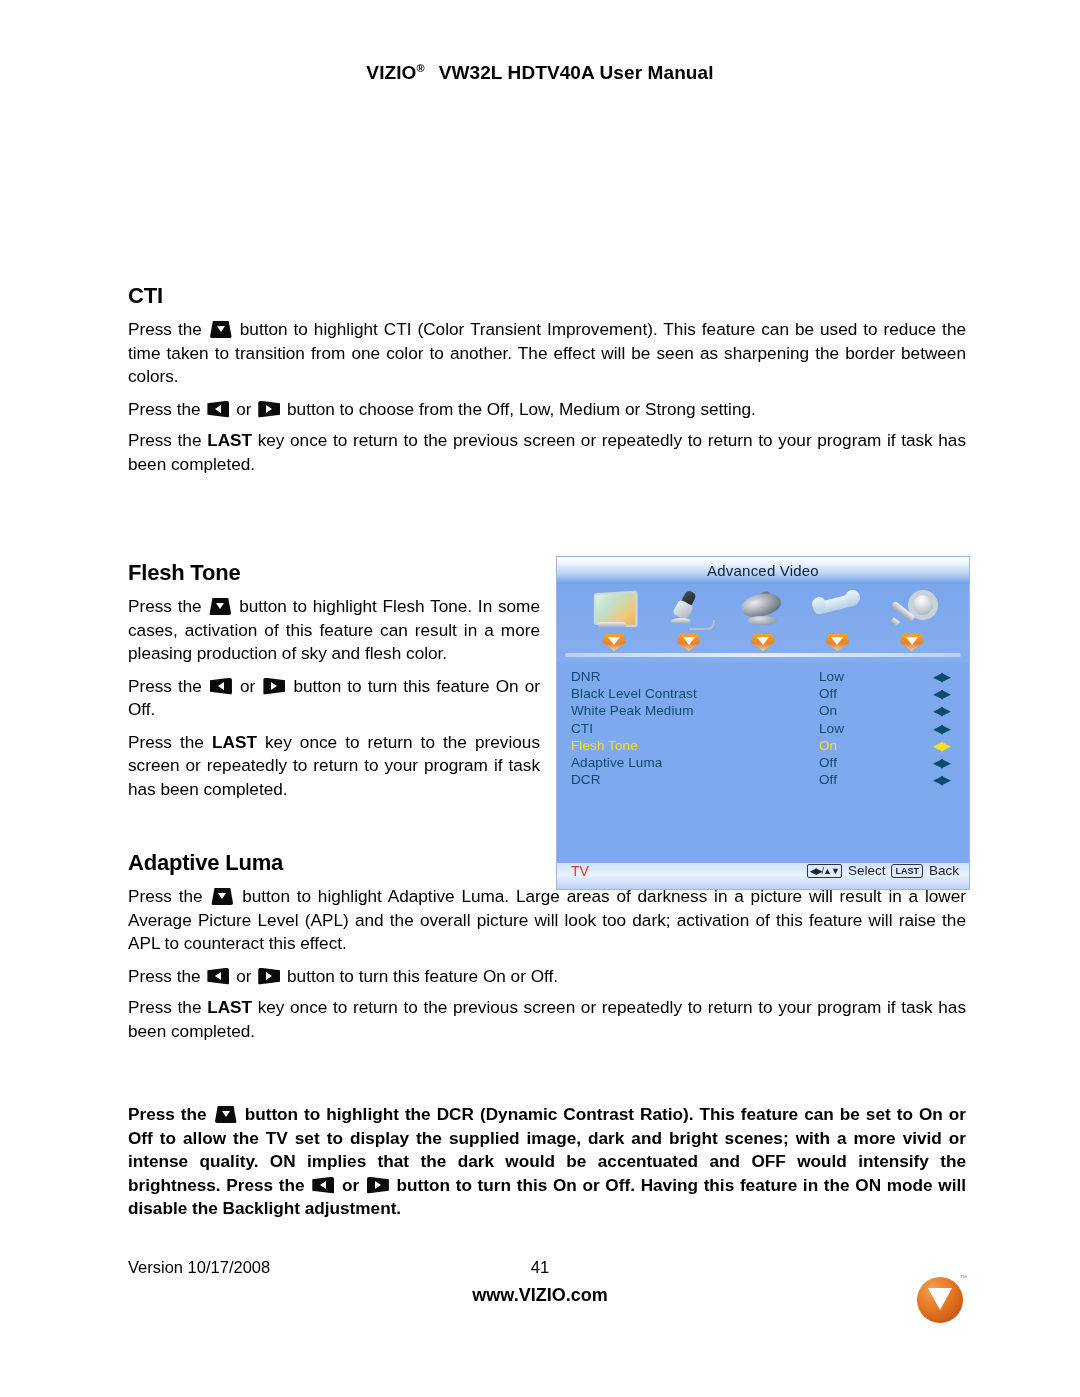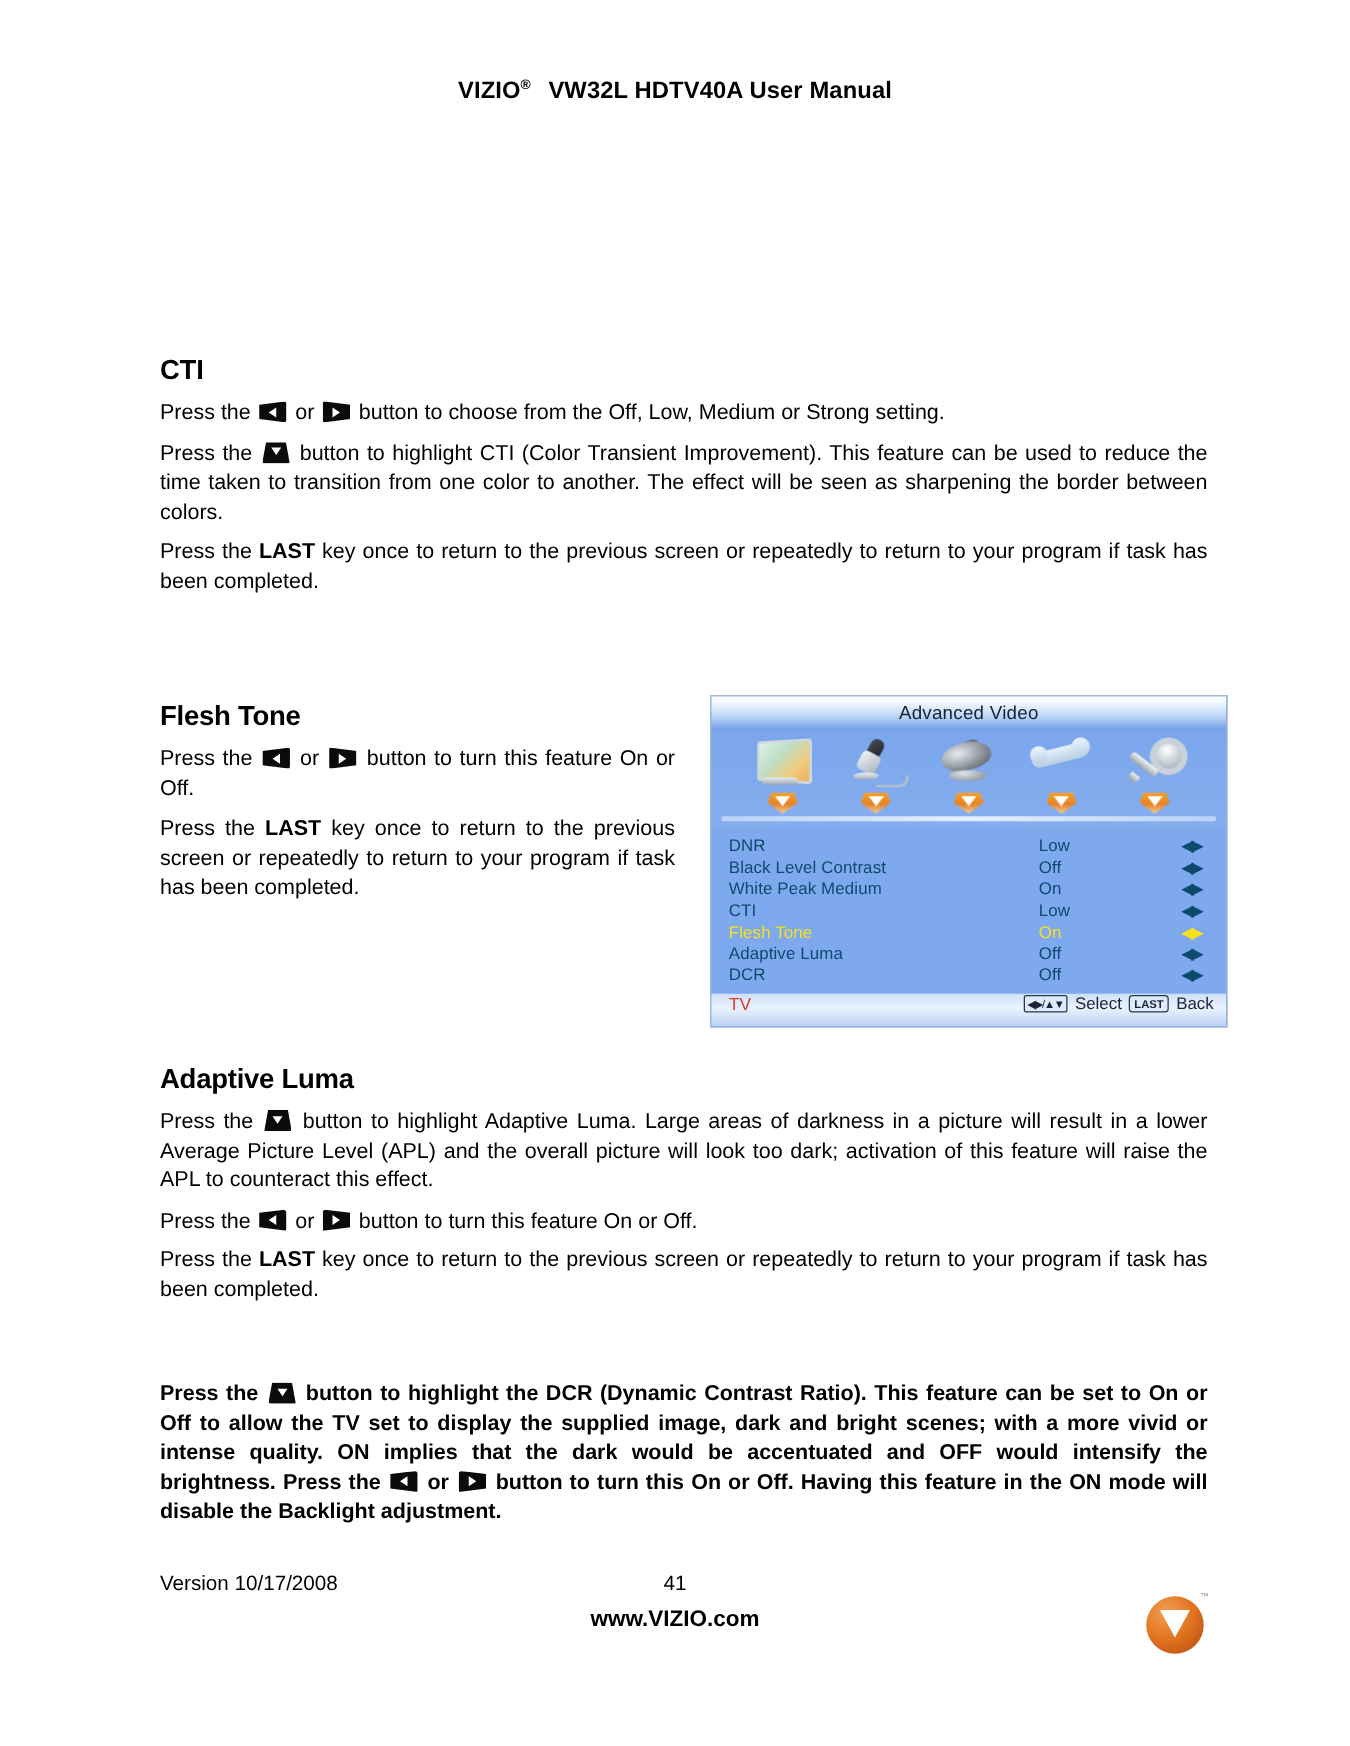--- a/index.html
+++ b/index.html
@@ -109,26 +109,25 @@
     border-left: 6px solid #ffffff;
   }
   .kbd { font-weight: bold; }
 
   
   .osd {
     position: absolute;
     left: 556px;
     top: 556px;
     width: 414px;
-    height: 266px;
+    height: 334px;
     background: #7fa9ee;
     border: 1px solid #9fb7d8;
     box-sizing: border-box;
     overflow: hidden;
-    margin-left: 12px;
   }
   .osd-title {
     height: 27px;
     background: linear-gradient(to bottom, #ffffff 0%, #eef5ff 22%, #b9d3f4 62%, #6f9ee8 100%);
     text-align: center;
     font-size: 15px;
     color: #13213a;
     line-height: 27px;
     letter-spacing: 0.2px;
   }
@@ -379,39 +378,44 @@
 <body>
 
 <div class="page-header">
   <span>VIZIO</span><span class="brand-sup">®</span><span class="gap"></span><span>VW32L HDTV40A User Manual</span>
 </div>
 
 <div class="content" style="top:283px;">
   <h2 class="sec-title">CTI</h2>
   <p class="body" style="margin-top:9px;">
     <span>Press the</span>
+    <span class="key down"><span class="cap"></span><span class="tri"></span></span>
+    <span>button to highlight CTI (Color Transient Improvement).  This feature can be used to reduce the time taken to transition from one color to another.  The effect will be seen as sharpening the border between colors.</span>
+  </p>
+  <p class="body" style="margin-top:9px;">
+    <span>Press the</span>
     <span class="key left"><span class="cap"></span><span class="tri"></span></span>
     <span>or</span>
     <span class="key right"><span class="cap"></span><span class="tri"></span></span>
     <span>button to choose from the Off, Low, Medium or Strong setting.</span>
   </p>
-  <p class="body" style="margin-top:9px;">
-    <span>Press the</span>
-    <span class="key down"><span class="cap"></span><span class="tri"></span></span>
-    <span>button to highlight CTI (Color Transient Improvement).  This feature can be used to reduce the time taken to transition from one color to another.  The effect will be seen as sharpening the border between colors.</span>
-  </p>
   <p class="body" style="margin-top:8px;">
     <span>Press the</span>
     <span class="kbd">LAST</span>
     <span>key once to return to the previous screen or repeatedly to return to your program if task has been completed.</span>
   </p>
 </div>
 
 <div class="content" style="top:560px; width:412px;">
   <h2 class="sec-title">Flesh Tone</h2>
+  <p class="body" style="margin-top:9px;">
+    <span>Press the</span>
+    <span class="key down"><span class="cap"></span><span class="tri"></span></span>
+    <span>button to highlight Flesh Tone.  In some cases, activation of this feature can result in a more pleasing production of sky and flesh color.</span>
+  </p>
   <p class="body" style="margin-top:9px;">
     <span>Press the</span>
     <span class="key left"><span class="cap"></span><span class="tri"></span></span>
     <span>or</span>
     <span class="key right"><span class="cap"></span><span class="tri"></span></span>
     <span>button to turn this feature On or Off.</span>
   </p>
   <p class="body" style="margin-top:9px;">
     <span>Press the</span>
     <span class="kbd">LAST</span>

